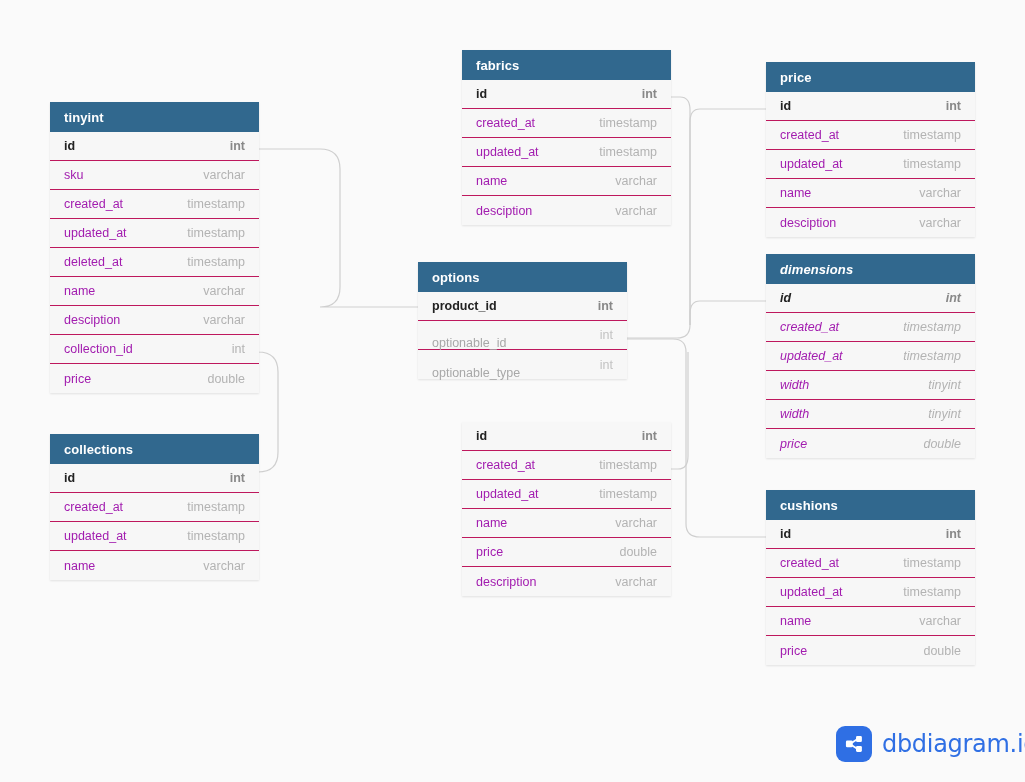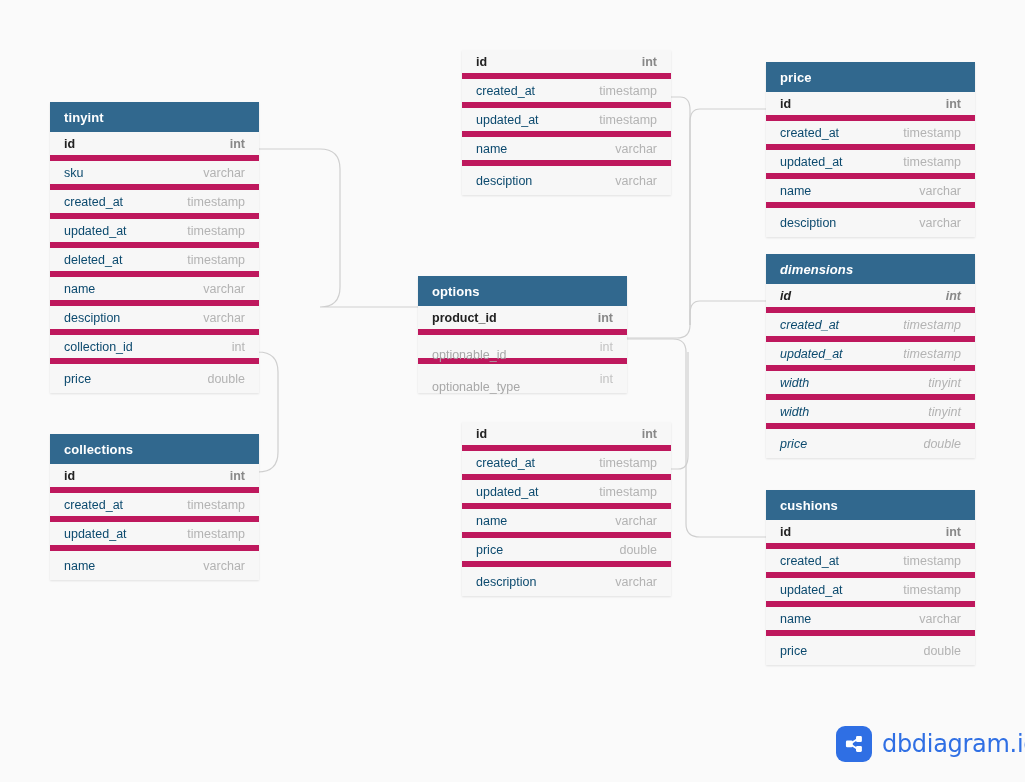--- a/index.html
+++ b/index.html
@@ -47,27 +47,27 @@
     letter-spacing: 0.1px;
   }
   .field-row {
     height: 29px;
     display: flex;
     align-items: center;
     justify-content: space-between;
     padding: 0 14px;
     box-sizing: border-box;
     font-size: 12.5px;
-    border-bottom: 6px solid #be185d;
+    border-bottom: 1px solid #be185d;
   }
   .field-row:last-child {
     border-bottom: none;
   }
   .field-name {
-    color: #0c4a6e;
+    color: #a21caf;
     white-space: nowrap;
   }
   .field-type {
     color: #b3b3b3;
     white-space: nowrap;
   }
   .field-row.pk .field-name {
     color: #222222;
     font-weight: bold;
   }
@@ -174,20 +174,21 @@
         <div class="field-row">
           <span class="field-name">updated_at</span>
           <span class="field-type">timestamp</span>
         </div>
         <div class="field-row">
           <span class="field-name">name</span>
           <span class="field-type">varchar</span>
         </div>
       </div>
       <div class="table-card" style="left: 462px; top: 50px;">
+        <div class="table-header">fabrics</div>
         <div class="field-row pk">
           <span class="field-name">id</span>
           <span class="field-type">int</span>
         </div>
         <div class="field-row">
           <span class="field-name">created_at</span>
           <span class="field-type">timestamp</span>
         </div>
         <div class="field-row">
           <span class="field-name">updated_at</span>
@@ -195,21 +196,21 @@
         </div>
         <div class="field-row">
           <span class="field-name">name</span>
           <span class="field-type">varchar</span>
         </div>
         <div class="field-row">
           <span class="field-name">desciption</span>
           <span class="field-type">varchar</span>
         </div>
       </div>
-      <div class="table-card" style="left: 418px; top: 276px;">
+      <div class="table-card" style="left: 418px; top: 262px;">
         <div class="table-header">options</div>
         <div class="field-row pk">
           <span class="field-name">product_id</span>
           <span class="field-type">int</span>
         </div>
         <div class="field-row muted">
           <span class="field-name">optionable_id</span>
           <span class="field-type">int</span>
         </div>
         <div class="field-row muted">

